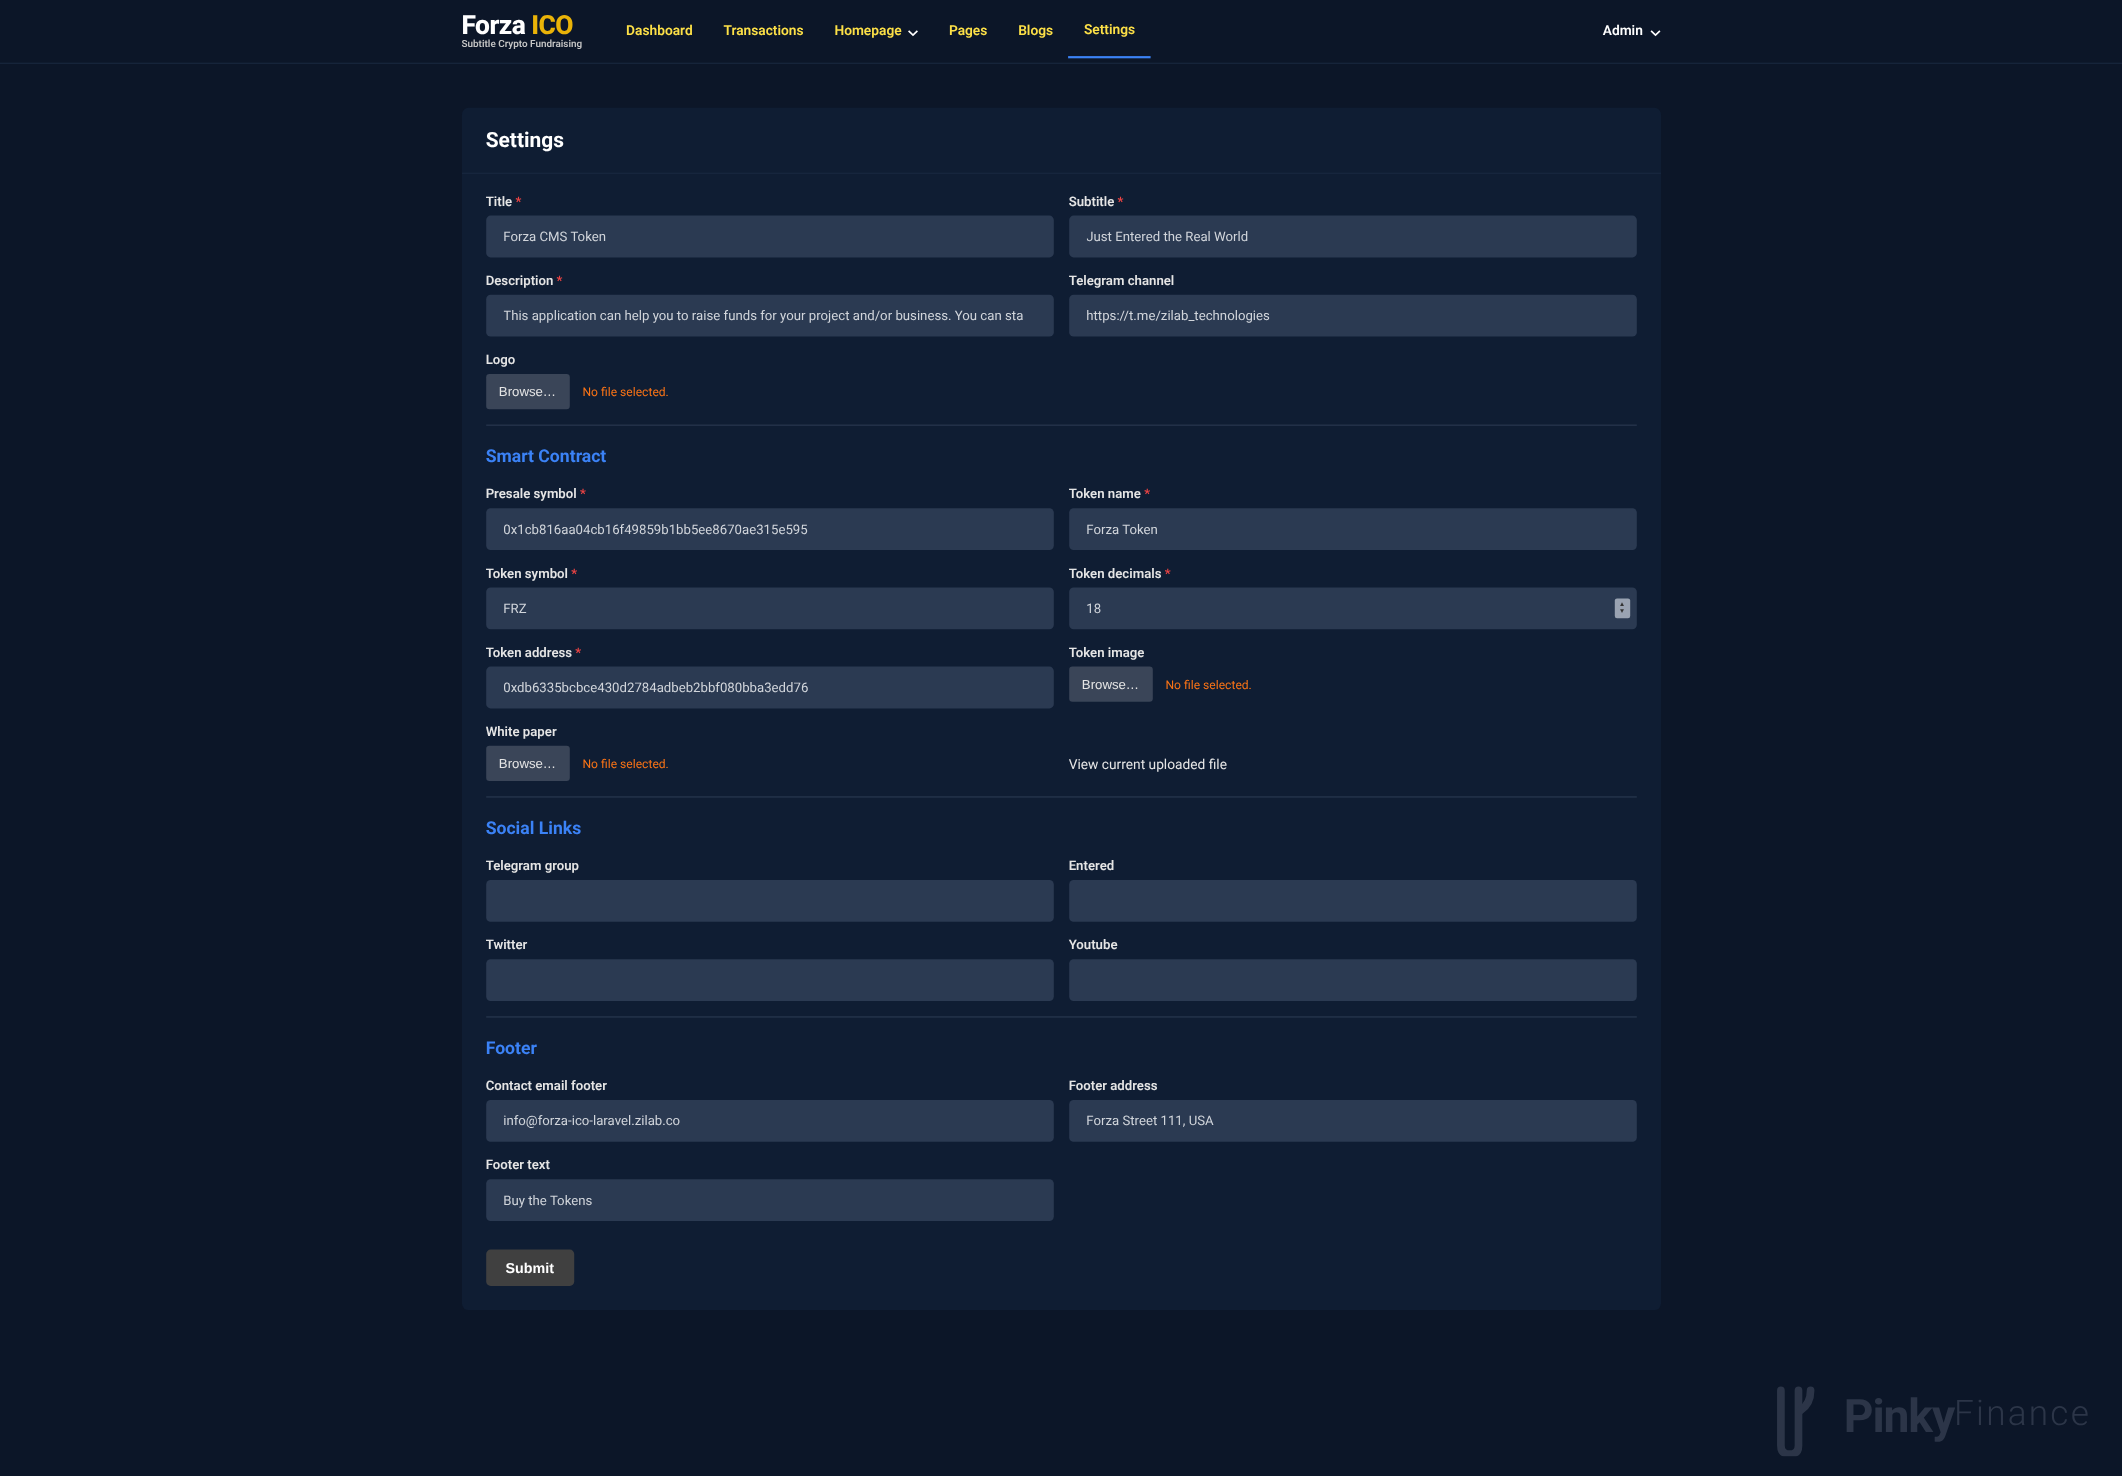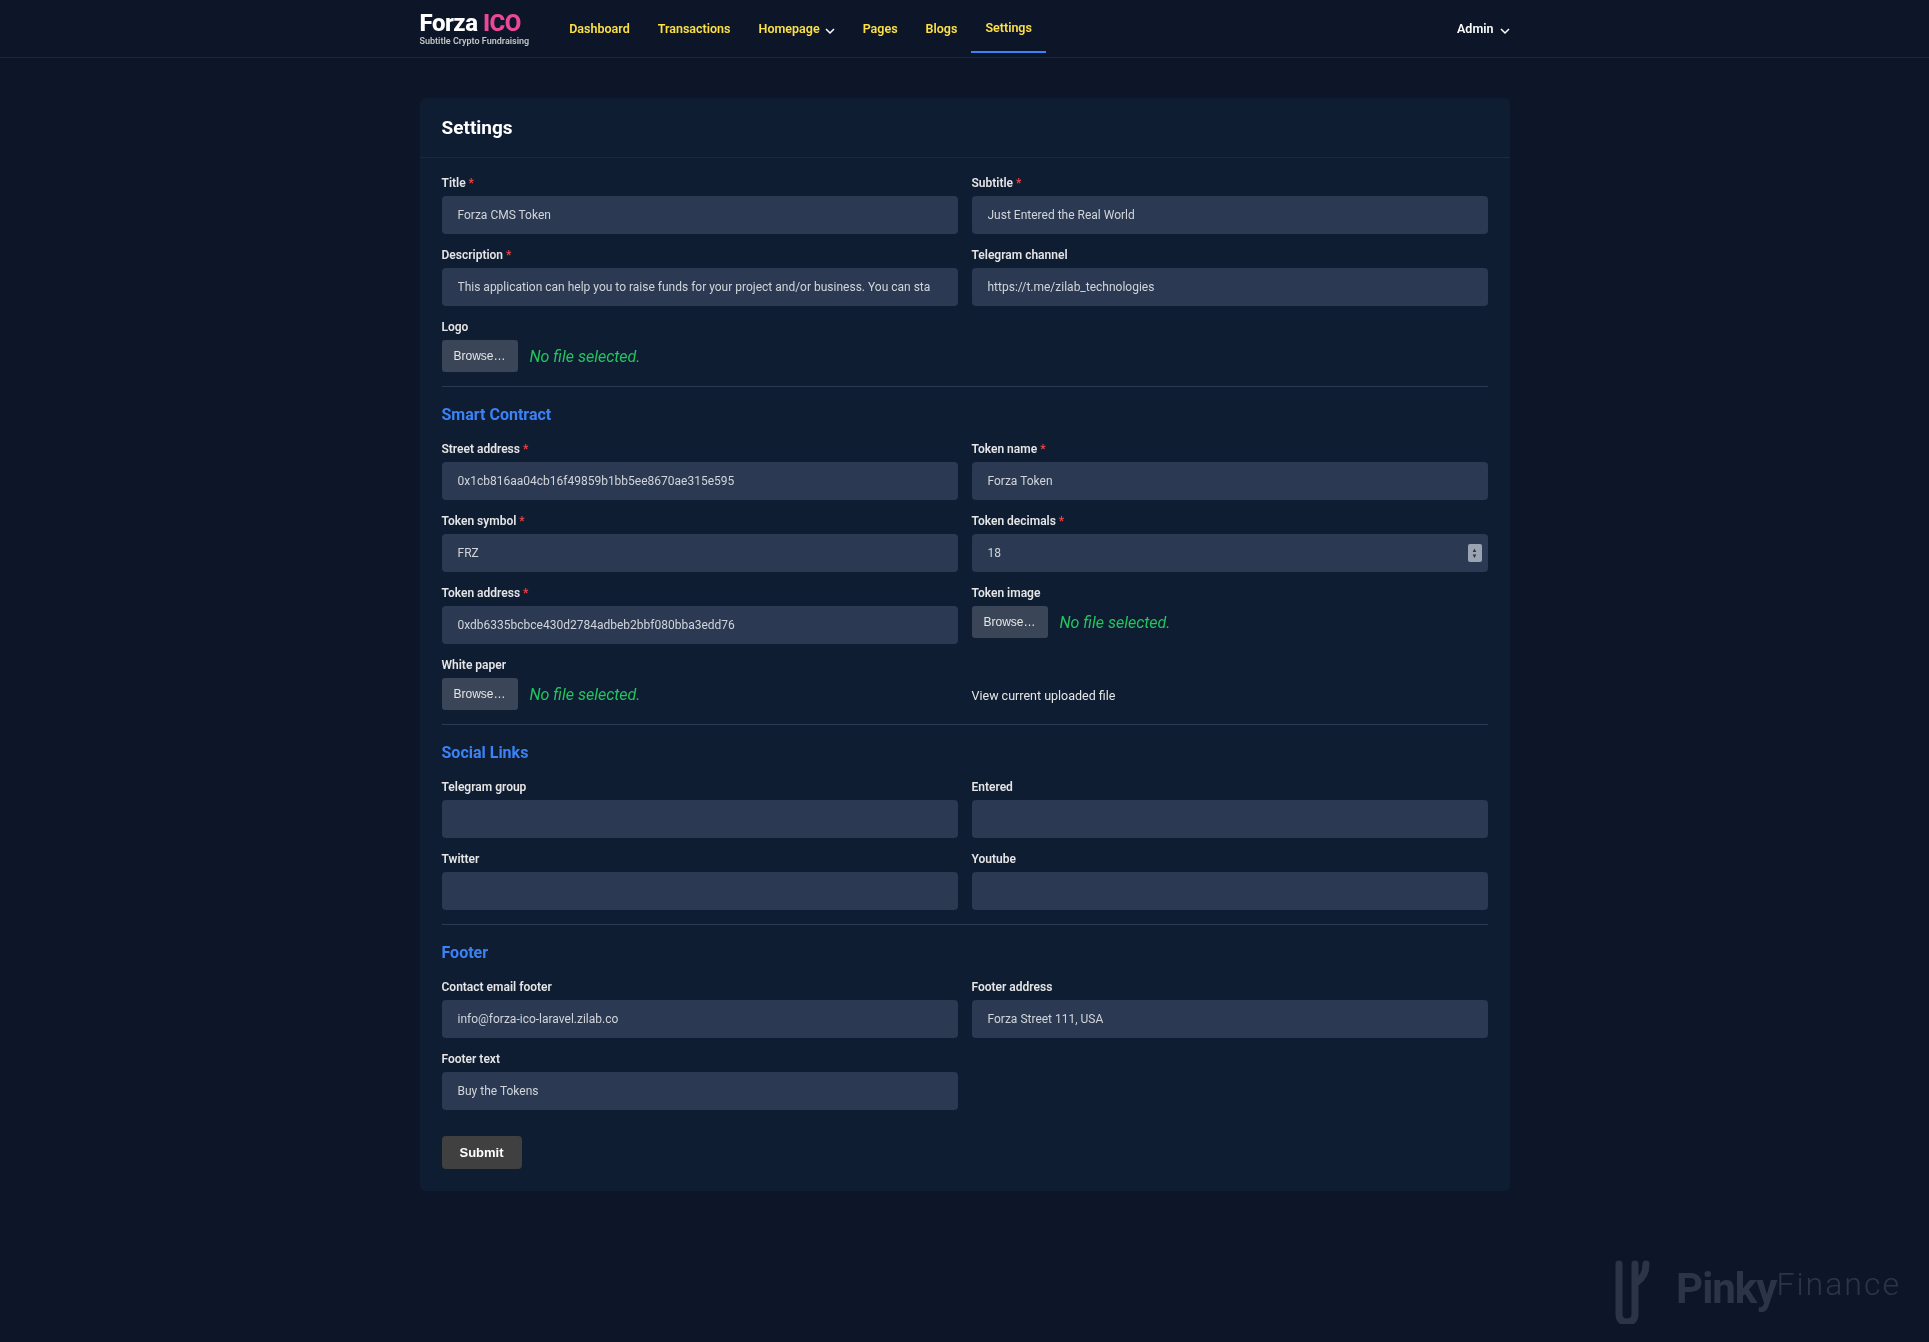--- a/index.html
+++ b/index.html
@@ -20,21 +20,21 @@
 .header-inner {
   width: 1090px;
   margin: 0 auto;
   display: flex;
   align-items: center;
   justify-content: space-between;
 }
 .logo-block { display: flex; flex-direction: column; line-height: 1; }
 .logo-main { font-weight: 800; font-size: 24px; letter-spacing: -0.5px; }
 .logo-white { color: #fff; }
-.logo-orange { color: #ec4899; }
+.logo-orange { color: #eab308; }
 .logo-sub { font-size: 9px; color: #c5c5c5; margin-top: 2px; font-weight: 600; }
 .nav { display: flex; align-items: center; gap: 0; }
 .nav-item {
   color: #fde047;
   font-weight: 600;
   font-size: 12.5px;
   padding: 16px 14px;
   cursor: pointer;
   display: flex;
   align-items: center;
@@ -87,21 +87,21 @@
 .browse-btn {
   background: #3a4558;
   border: none;
   color: #e5e5e5;
   font-size: 12px;
   padding: 9px 12px;
   border-radius: 3px;
   cursor: pointer;
   font-weight: 500;
 }
-.no-file { font-size: 16px; color: #22c55e; font-style: italic; }
+.no-file { font-size: 11px; color: #f97316; }
 
 .divider { border: none; border-top: 1px solid #2b3a52; margin: 14px 0 18px; }
 .section-title { color: #3b82f6; font-size: 16px; font-weight: 700; margin-bottom: 18px; }
 
 .view-link { font-size: 12.5px; color: #e5e5e5; margin-top: 30px; }
 
 .submit-btn {
   background: #404040;
   border: none;
   color: #fff;
@@ -205,21 +205,21 @@
           </div>
         </div>
         <div class="col"></div>
       </div>
 
       <hr class="divider">
       <div class="section-title">Smart Contract</div>
 
       <div class="row">
         <div class="col">
-          <label class="label"><span>Street address</span> <span class="req">*</span></label>
+          <label class="label"><span>Presale symbol</span> <span class="req">*</span></label>
           <input class="input" value="0x1cb816aa04cb16f49859b1bb5ee8670ae315e595" style="">
         </div>
         <div class="col">
           <label class="label"><span>Token name</span> <span class="req">*</span></label>
           <input class="input" value="Forza Token" style="">
         </div>
       </div>
 
       <div class="row">
         <div class="col">

